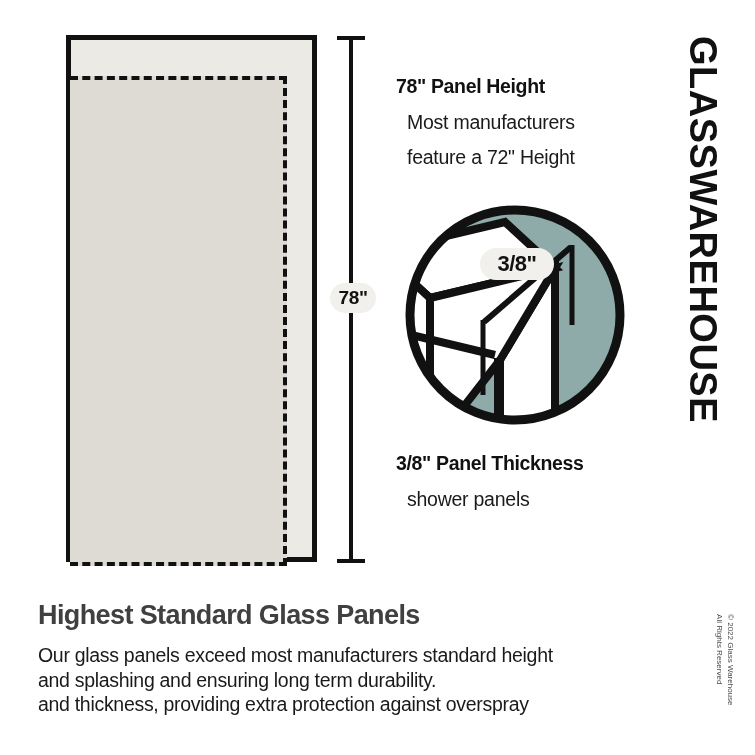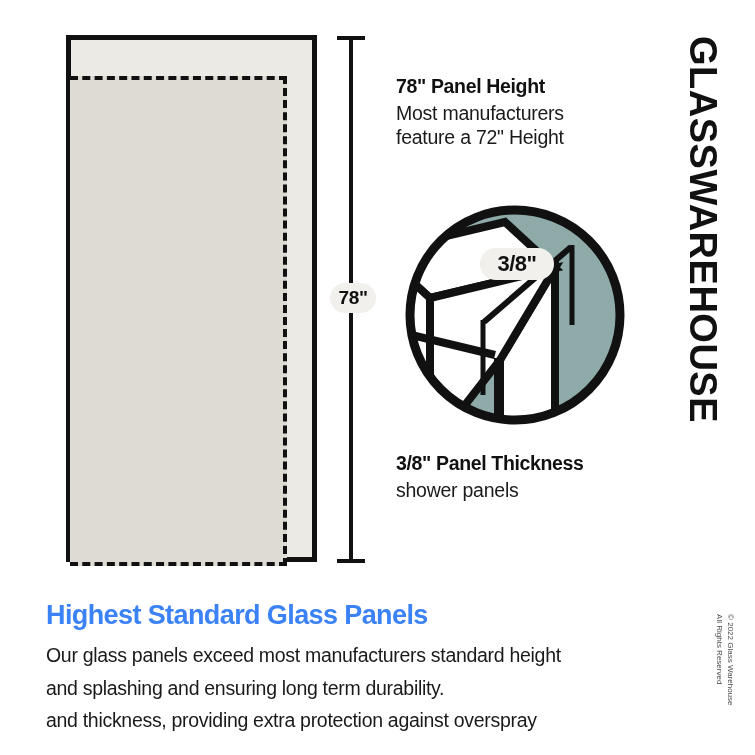--- a/index.html
+++ b/index.html
@@ -91,21 +91,21 @@
   .callout-bottom { left: 396px; top: 452px; }
   .callout h3 {
     margin: 0 0 2px 0;
     font-size: 19.5px;
     font-weight: bold;
     letter-spacing: -0.35px;
     line-height: 1.22;
     color: #111111;
   }
   .callout p {
-    margin: 0;
+    margin: 11px;
     font-size: 19.5px;
     font-weight: normal;
     line-height: 1.24;
     letter-spacing: -0.25px;
     color: #1a1a1a;
   }
 
   
   .thickness-fig {
     position: absolute;
@@ -178,28 +178,28 @@
   .copyright .rot div { white-space: nowrap; }
 
   
   .footer {
     position: absolute;
     left: 38px;
     top: 600px;
     width: 630px;
   }
   .footer h2 {
-    margin: 0 0 12px 8px;
+    margin: 0 0 12px 0;
     font-size: 27px;
     font-weight: bold;
     letter-spacing: -0.6px;
-    color: #3b82f6;
+    color: #404040;
   }
   .footer p {
-    margin: 8px;
+    margin: 0;
     font-size: 19.5px;
     line-height: 1.26;
     letter-spacing: -0.3px;
     color: #1a1a1a;
   }
 </style>
 </head>
 <body>
 
 <div id="infographic">

